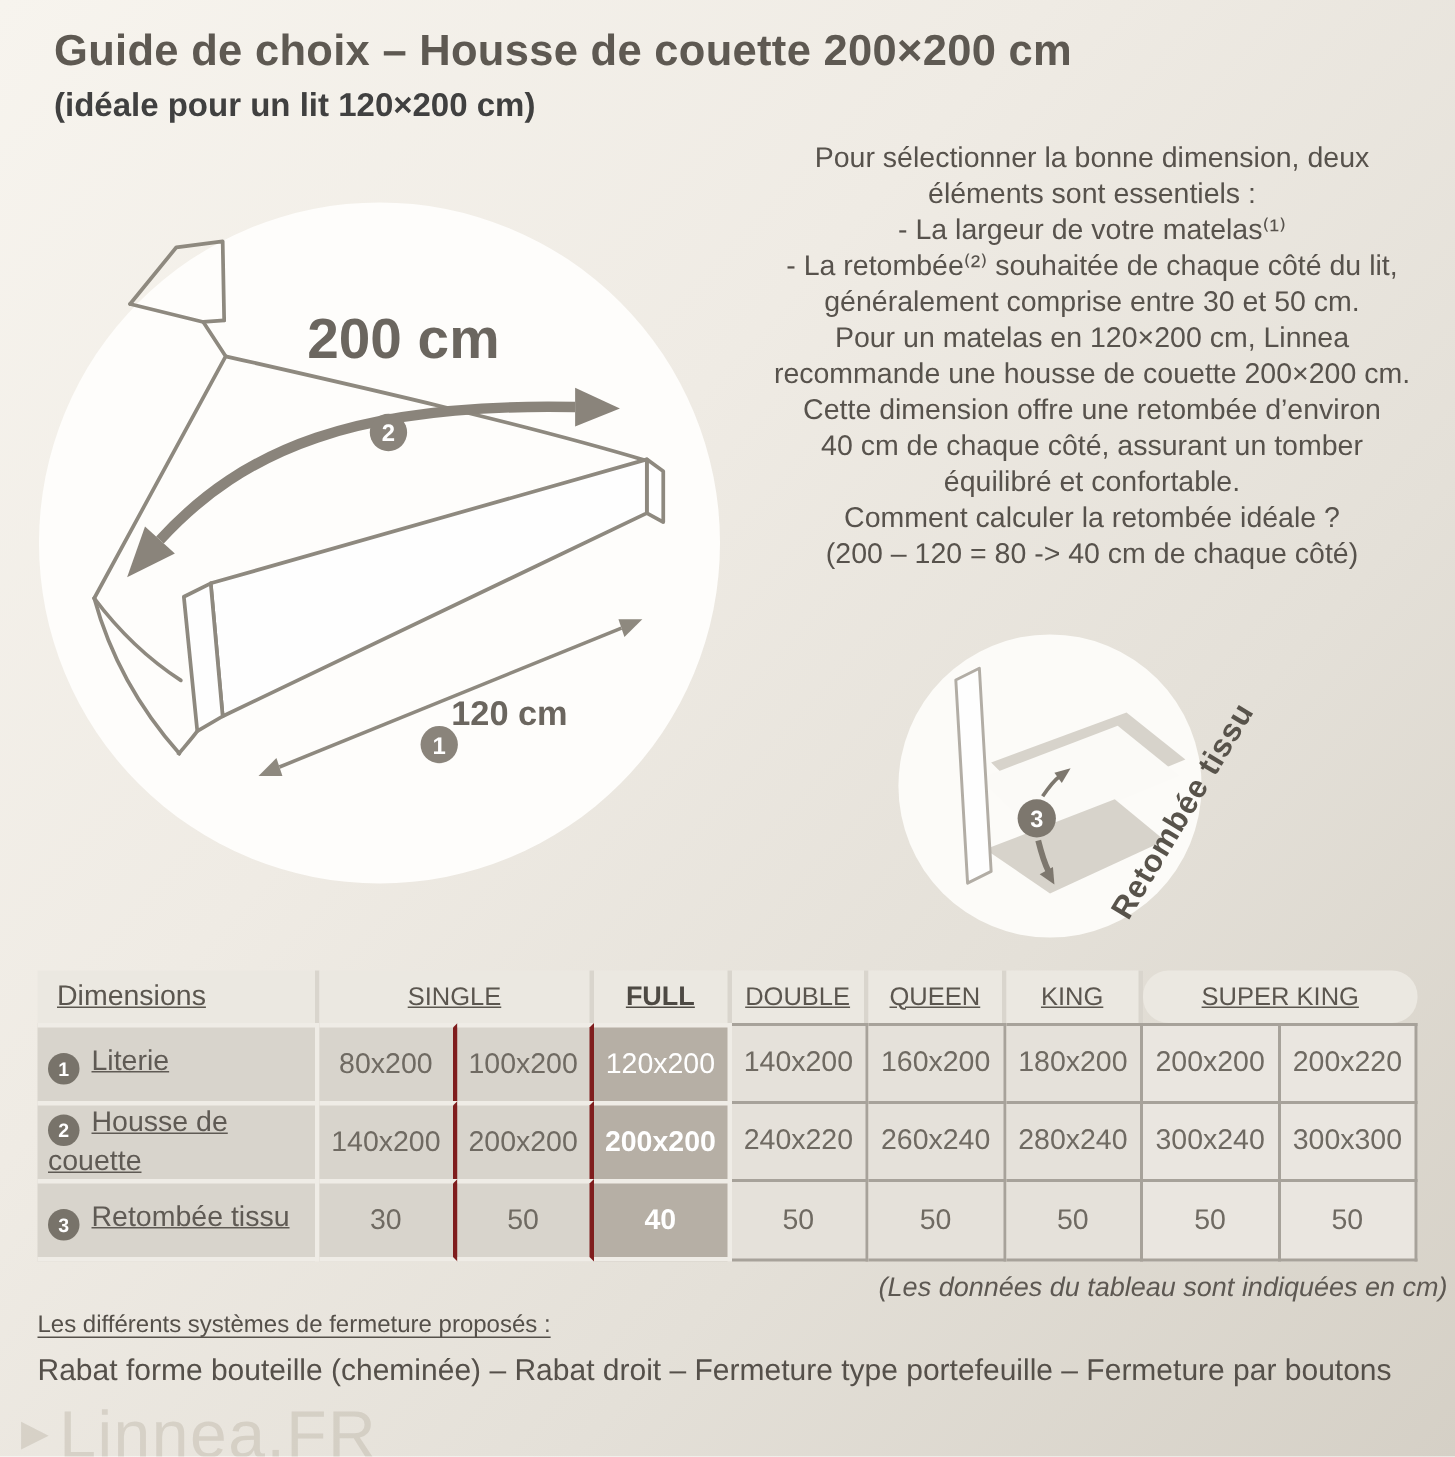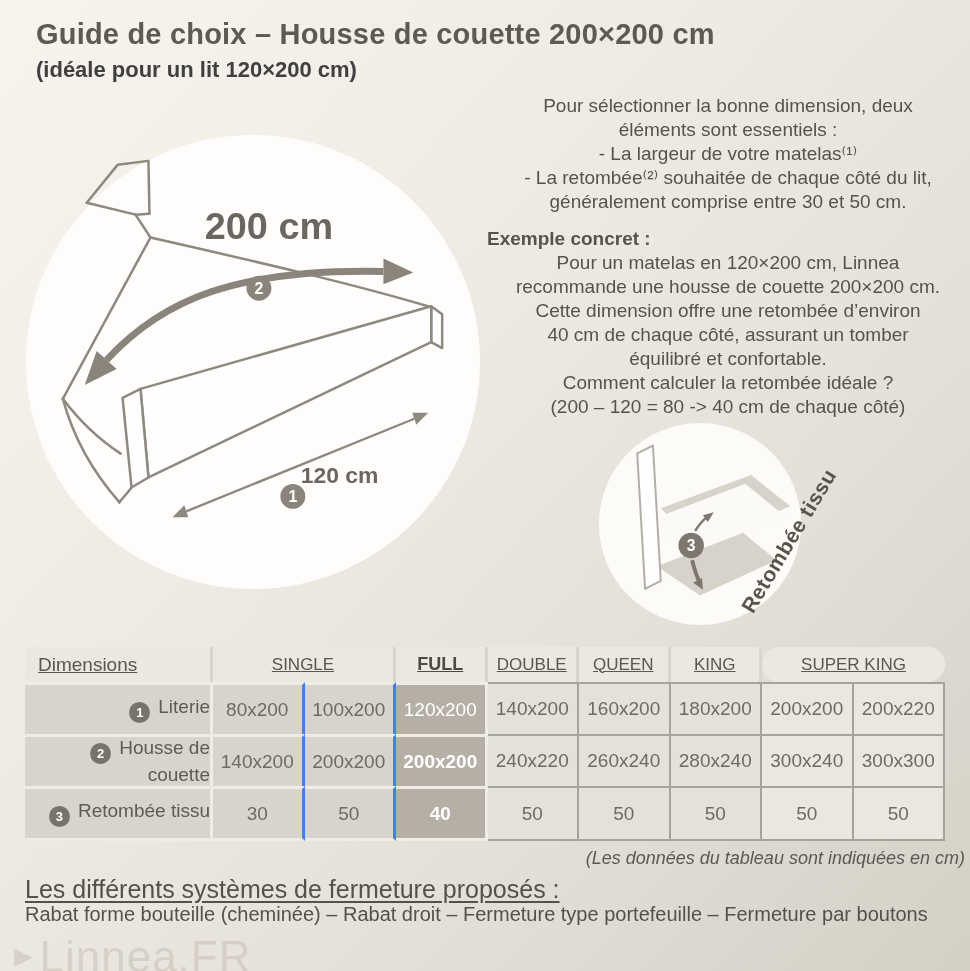--- a/index.html
+++ b/index.html
@@ -24,36 +24,36 @@
 
   .table-wrap{left:25px;top:647px;width:920px;}
   table{border-collapse:separate;border-spacing:0;table-layout:fixed;width:920px;}
   th,td{padding:0;margin:0;vertical-align:middle;}
   thead th{height:35px;background:#ebe8e1;font-size:17px;font-weight:normal;color:#5b564f;
     border-right:3px solid #d9d5cd;text-align:center;text-decoration:underline;}
   thead th:last-child{border-right:none;border-radius:17px;}
   thead th.h-dim{text-align:left;padding-left:13px;font-size:19px;}
   thead th.h-full{font-weight:bold;color:#4d4943;font-size:18px;}
   tbody th,tbody td{height:49px;font-size:19px;}
-  tbody th.lbl{background:#d8d4cc;text-align:right;padding-left:23px;color:#5f5a54;font-weight:normal;
-    border-top:3px solid #efece6;border-right:3px solid #efece6;}
+  tbody th.lbl{background:#d8d4cc;text-align:left;padding-left:7px;color:#5f5a54;font-weight:normal;
+    border-top:3px solid #efece6;border-right:3px solid #efece6;text-decoration:underline;}
   td{text-align:center;color:#6f6a62;}
-  td.sg{background:#d8d4cc;border-top:3px solid #efece6;border-right:3px solid #3b82f6;}
+  td.sg{background:#d8d4cc;border-top:3px solid #efece6;border-right:3px solid #7f1d1d;}
   td.fl{background:#b6afa5;color:#ffffff;border-top:3px solid #efece6;border-right:3px solid #efece6;}
   td.fl.b{font-weight:bold;}
   td.rt{background:#e5e1da;border-top:2px solid #a7a29a;border-right:2px solid #a7a29a;}
   td.rt2{background:#eae6e0;}
   tbody tr:last-child th.lbl,tbody tr:last-child td.sg,tbody tr:last-child td.fl{border-bottom:3px solid #efece6;}
   tbody tr:last-child td.rt{border-bottom:2px solid #a7a29a;}
   .badge{display:inline-flex;width:21px;height:21px;border-radius:50%;background:#78736a;color:#fff;
     font-size:13px;font-weight:bold;align-items:center;justify-content:center;margin-right:8px;
     vertical-align:-4px;}
 
   .note{left:0;top:848px;width:945px;text-align:right;font-style:italic;font-size:18px;color:#5d5852;margin-left:20px;}
-  .closures-heading{left:25px;top:875px;font-size:25px;color:#55504a;text-decoration:underline;text-underline-offset:3px;}
+  .closures-heading{left:25px;top:875px;font-size:16px;color:#55504a;text-decoration:underline;text-underline-offset:3px;}
   .closures-list{left:25px;top:903px;font-size:20px;color:#55504a;}
 
   .watermark{left:14px;top:932px;font-size:44px;color:#b9b1a4;opacity:.40;letter-spacing:1px;}
   .watermark .tri{font-size:24px;vertical-align:8px;margin-right:6px;}
 </style>
 </head>
 <body>
 
 <div class="abs title">Guide de choix – Housse de couette 200×200 cm</div>
 <div class="abs subtitle">(idéale pour un lit 120×200 cm)</div>
@@ -95,21 +95,20 @@
     <text x="271" y="372" text-anchor="middle" font-size="16" font-weight="bold" fill="#ffffff">1</text>
   </g>
 </svg>
 
 <div class="abs rightcol">
   <div class="pre">Pour sélectionner la bonne dimension, deux
 éléments sont essentiels :
 - La largeur de votre matelas⁽¹⁾
 - La retombée⁽²⁾ souhaitée de chaque côté du lit,
 généralement comprise entre 30 et 50 cm.</div>
-  <div class="example-heading">Exemple concret :</div>
   <div class="pre">Pour un matelas en 120×200 cm, Linnea
 recommande une housse de couette 200×200 cm.
 Cette dimension offre une retombée d’environ
 40 cm de chaque côté, assurant un tomber
 équilibré et confortable.
 Comment calculer la retombée idéale ?
 (200 – 120 = 80  -&gt; 40 cm de chaque côté)</div>
 </div>
 
 <svg class="abs small-diagram" viewBox="0 0 212 212" xmlns="http://www.w3.org/2000/svg">

